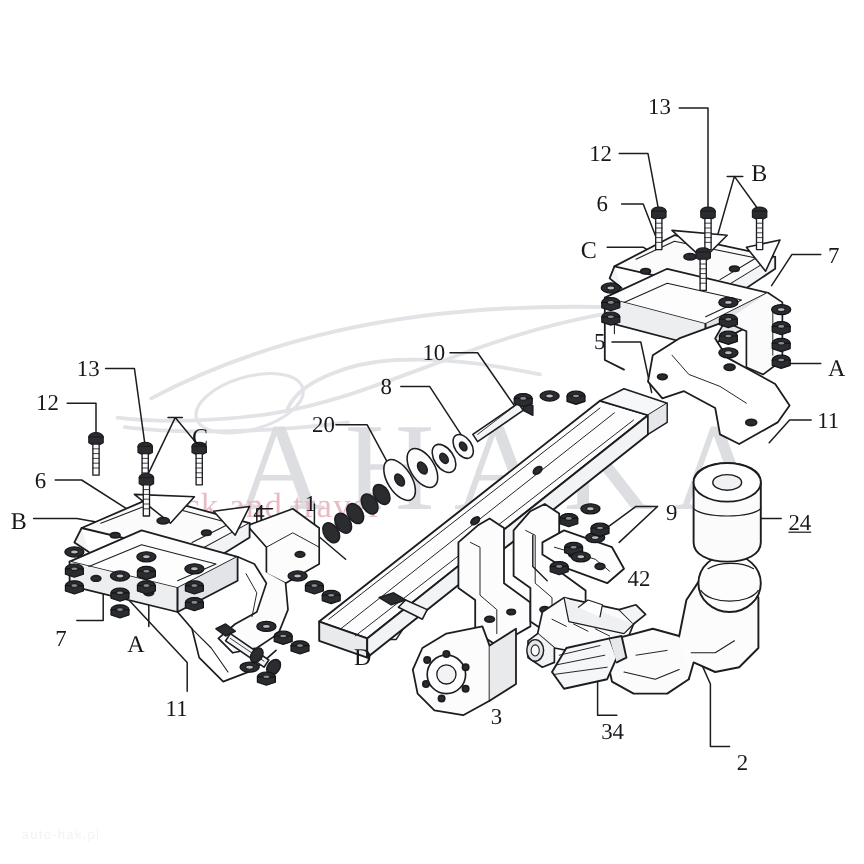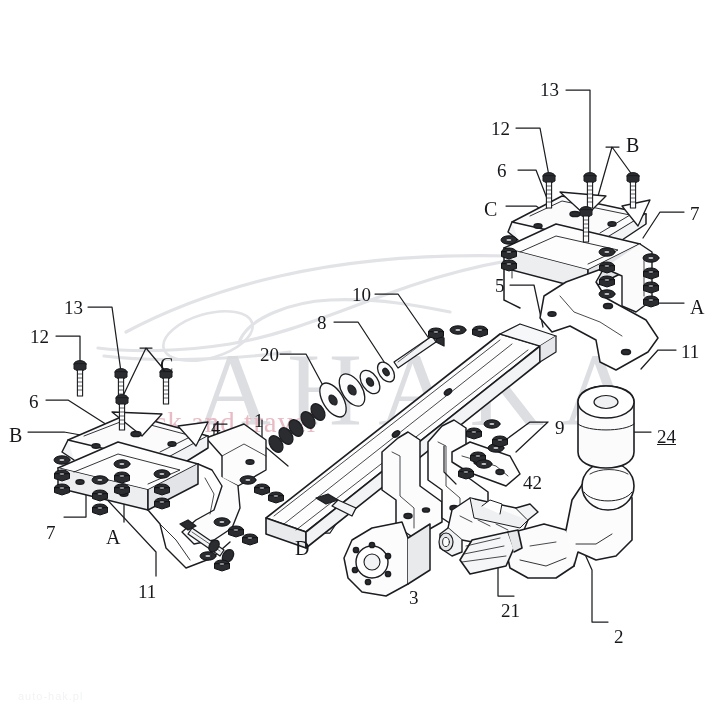--- a/index.html
+++ b/index.html
@@ -442,17 +442,17 @@
   <div class="callout-label" style="left:29px; top:392px;">6</div>
   <div class="callout-label letter" style="left:9px; top:425px;">B</div>
   <div class="callout-label" style="left:211px; top:418px;">4</div>
   <div class="callout-label" style="left:46px; top:523px;">7</div>
   <div class="callout-label letter" style="left:106px; top:527px;">A</div>
   <div class="callout-label" style="left:138px; top:582px;">11</div>
   <div class="callout-label letter" style="left:295px; top:538px;">D</div>
   <div class="callout-label" style="left:409px; top:588px;">3</div>
   <div class="callout-label" style="left:555px; top:418px;">9</div>
   <div class="callout-label" style="left:523px; top:473px;">42</div>
-  <div class="callout-label" style="left:501px; top:601px;">21</div>
+  <div class="callout-label" style="left:501px; top:601px;">34</div>
   <div class="callout-label" style="left:657px; top:427px;text-decoration:underline;">24</div>
   <div class="callout-label" style="left:614px; top:627px;">2</div>
 
 </div>
 
 </body></html>

